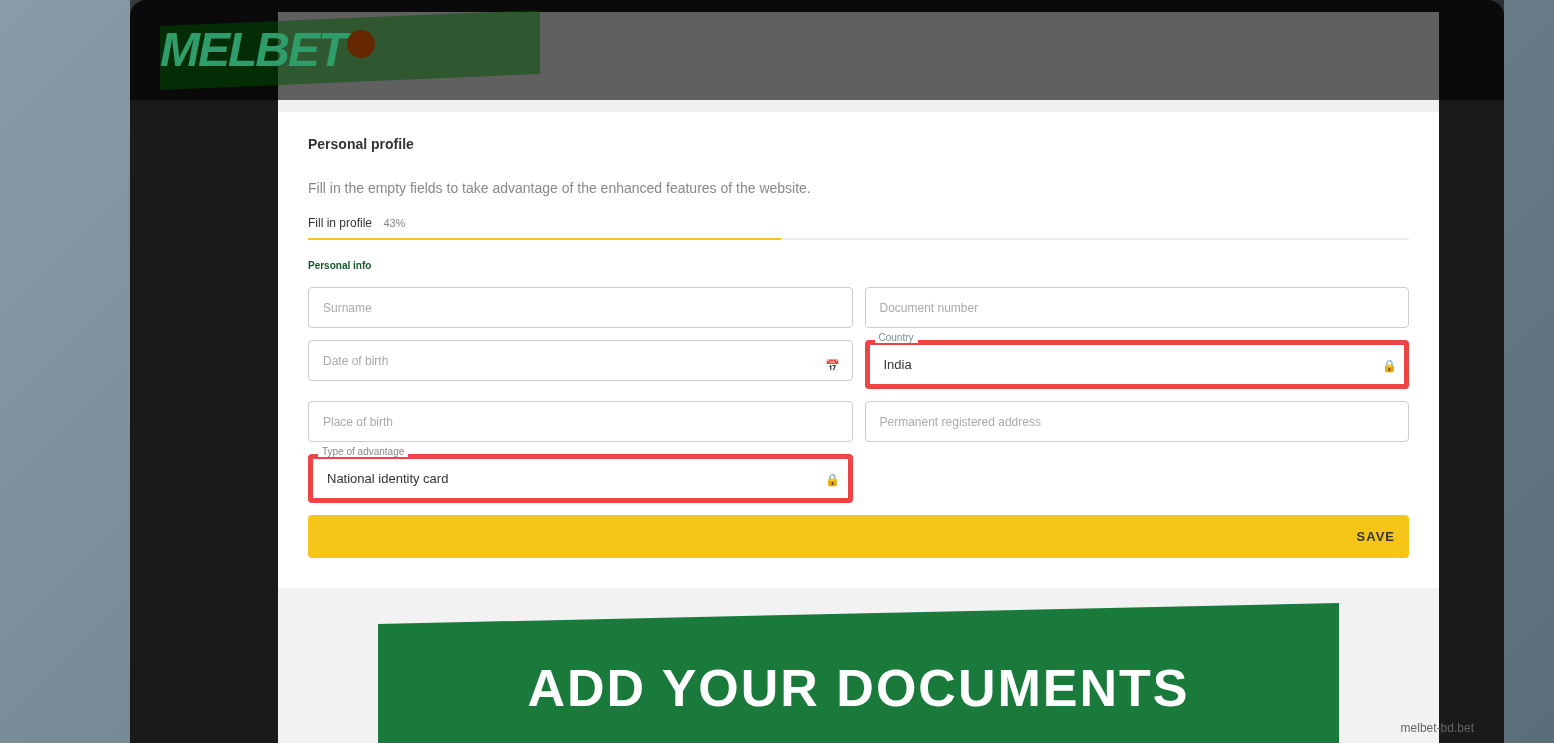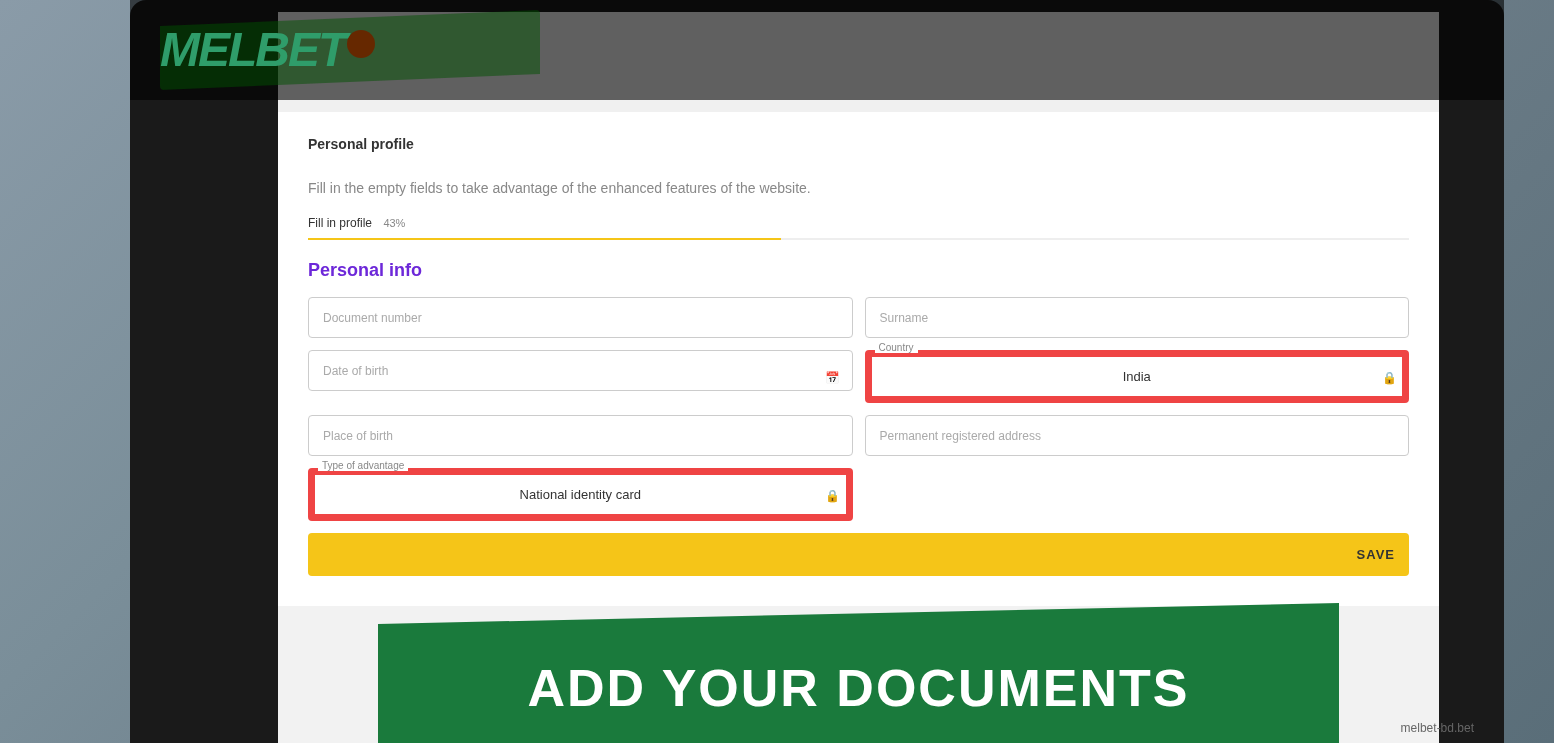--- a/index.html
+++ b/index.html
@@ -158,23 +158,23 @@
     }
 
     .tab-progress {
       font-size: 11px;
       color: #888;
       margin-left: 8px;
     }
 
     
     .section-title {
-      font-size: 18px;
+      font-size: 10px;
       font-weight: 700;
-      color: #6d28d9;
+      color: #14532d;
       margin-bottom: 16px;
     }
 
     .form-field {
       position: relative;
     }
 
     .form-field input {
       width: 100%;
       border: 1px solid #ccc;
@@ -221,28 +221,27 @@
       background: #fff;
       padding: 0 4px;
       font-size: 10px;
       color: #888;
       z-index: 1;
       text-align: center;
     }
 
     .field-with-label input {
       width: 100%;
-      border: 7px solid #ef4444;
+      border: 5px solid #ef4444;
       border-radius: 4px;
       padding: 12px 14px;
       font-size: 13px;
       color: #333;
       background: #fff;
       outline: none;
-      text-align: center;
     }
 
     
     .form-row {
       display: grid;
       grid-template-columns: 1fr 1fr;
       gap: 12px;
       margin-bottom: 12px;
     }
 
@@ -370,24 +369,24 @@
             <div class="progress-bar-fill"></div>
           </div>
         </div>
 
         
         <div class="section-title">Personal info</div>
 
         
         <div class="form-row">
           <div class="form-field">
+            <input type="text" placeholder="Surname" style="">
+          </div>
+          <div class="form-field">
             <input type="text" placeholder="Document number" style="">
-          </div>
-          <div class="form-field">
-            <input type="text" placeholder="Surname" style="">
           </div>
         </div>
 
         
 
         
         <div class="form-row">
           <div class="form-field">
             <input type="text" placeholder="Date of birth" style="">
             <span class="field-icon cal-icon"></span>

